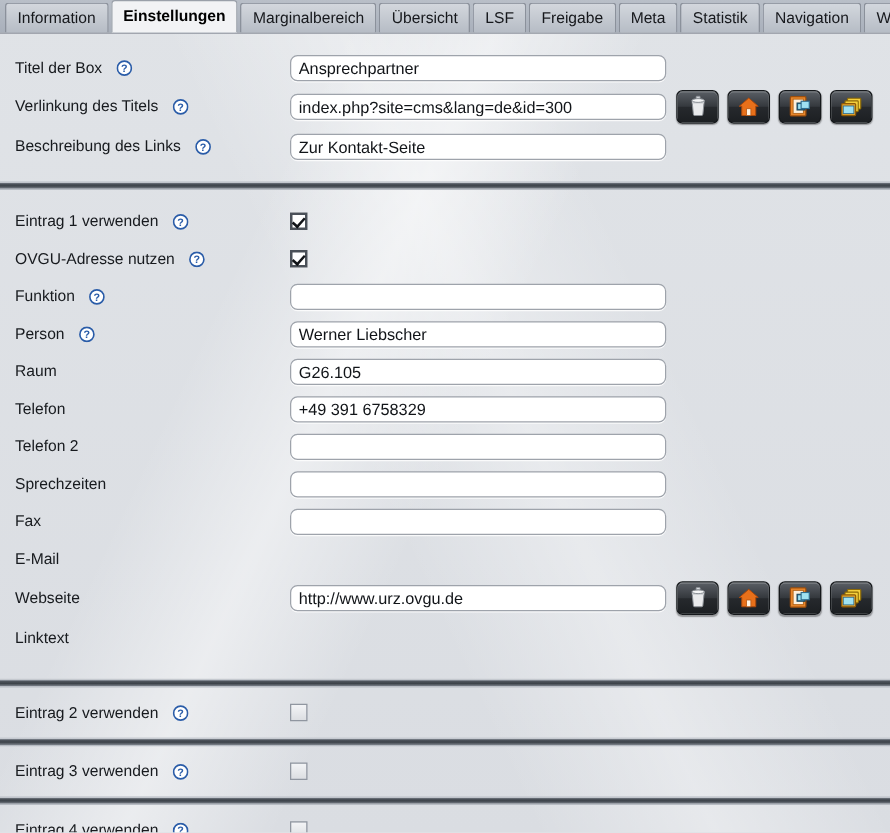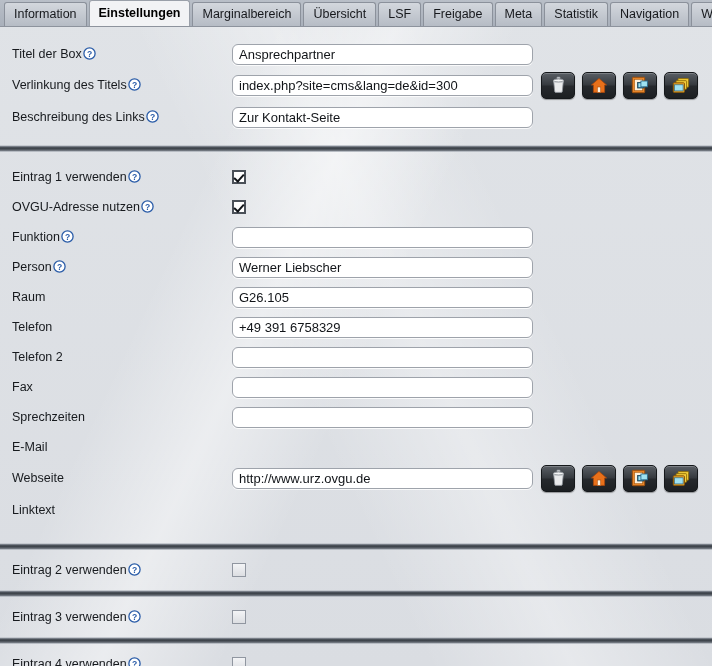--- a/index.html
+++ b/index.html
@@ -79,22 +79,22 @@
     align-items: center;
   }
   .row.tall { height: 32px; }
 
   .label {
     width: 232px;
     padding-left: 12px;
     font-size: 12.5px;
     color: #171a1e;
     display: flex;
-    align-items: flex-start;
-    gap: 1px;
+    align-items: flex-end;
+    gap: 11px;
     flex: none;
   }
 
   
   .help {
     display: inline-block;
     width: 13px; height: 13px;
     flex: none;
     position: relative;
     top: 0px;
@@ -341,28 +341,28 @@
 
     <div class="row">
       <div class="label">
         <span>Telefon 2</span>
       </div>
       <input class="txt" type="text" value="" style="">
     </div>
 
     <div class="row">
       <div class="label">
+        <span>Sprechzeiten</span>
+      </div>
+      <input class="txt" type="text" value="" style="">
+    </div>
+
+    <div class="row">
+      <div class="label">
         <span>Fax</span>
-      </div>
-      <input class="txt" type="text" value="" style="">
-    </div>
-
-    <div class="row">
-      <div class="label">
-        <span>Sprechzeiten</span>
       </div>
       <input class="txt" type="text" value="" style="">
     </div>
 
     <div class="row">
       <div class="label">
         <span>E-Mail</span>
       </div>
     </div>
 

